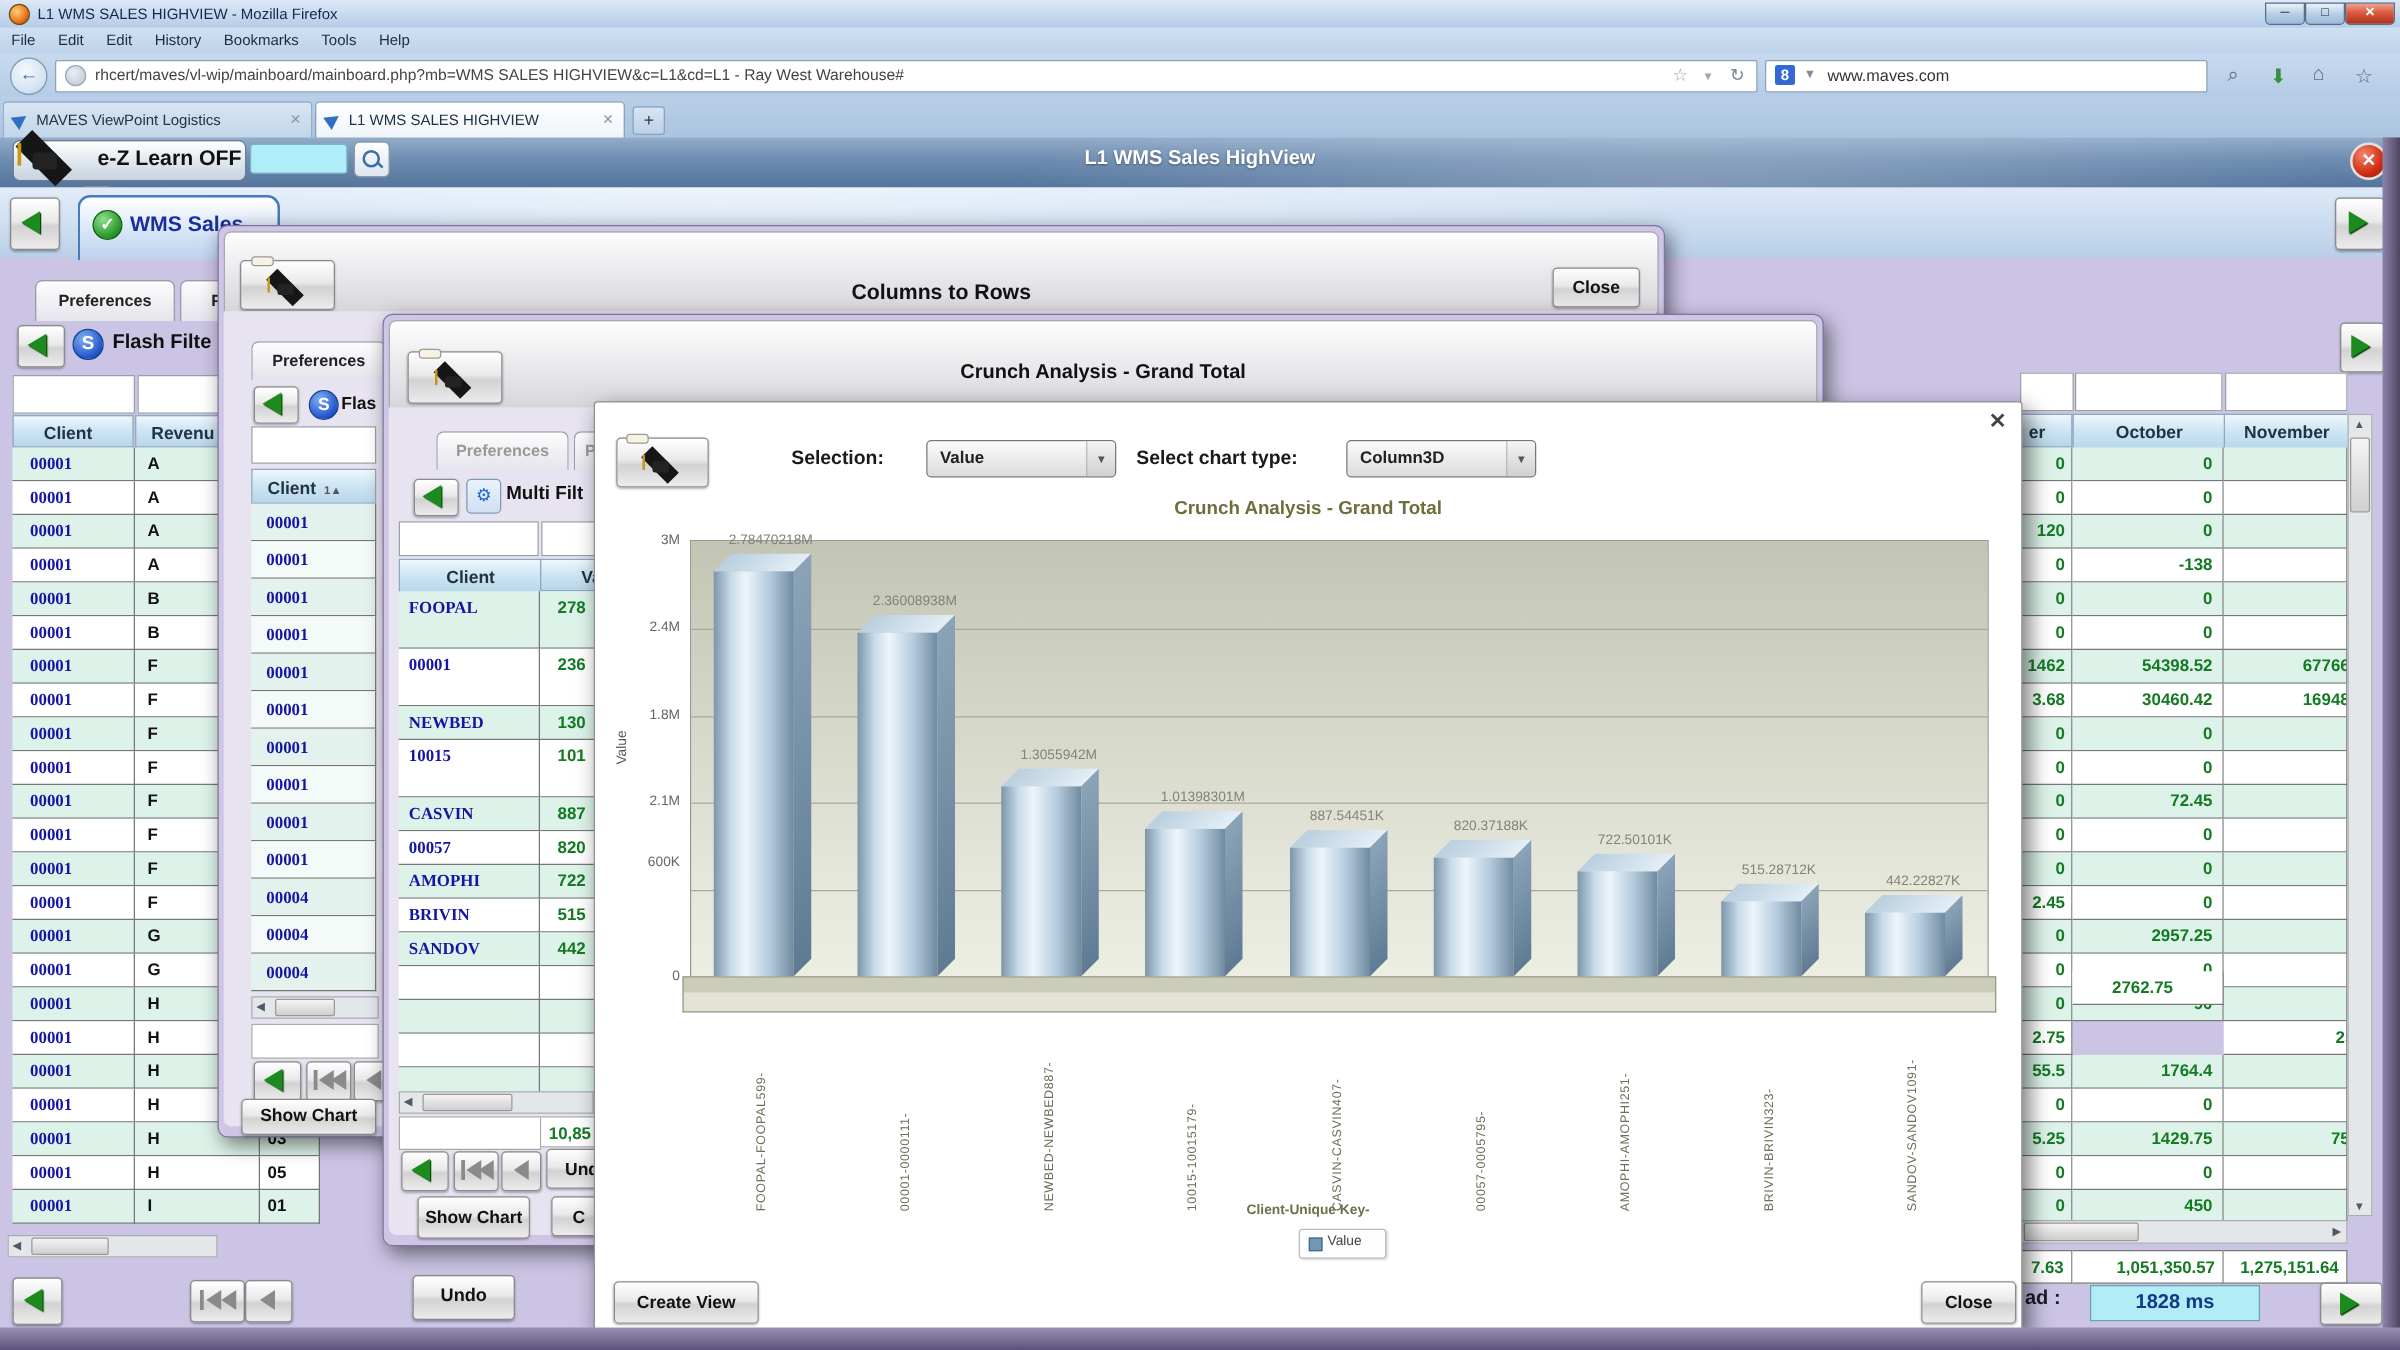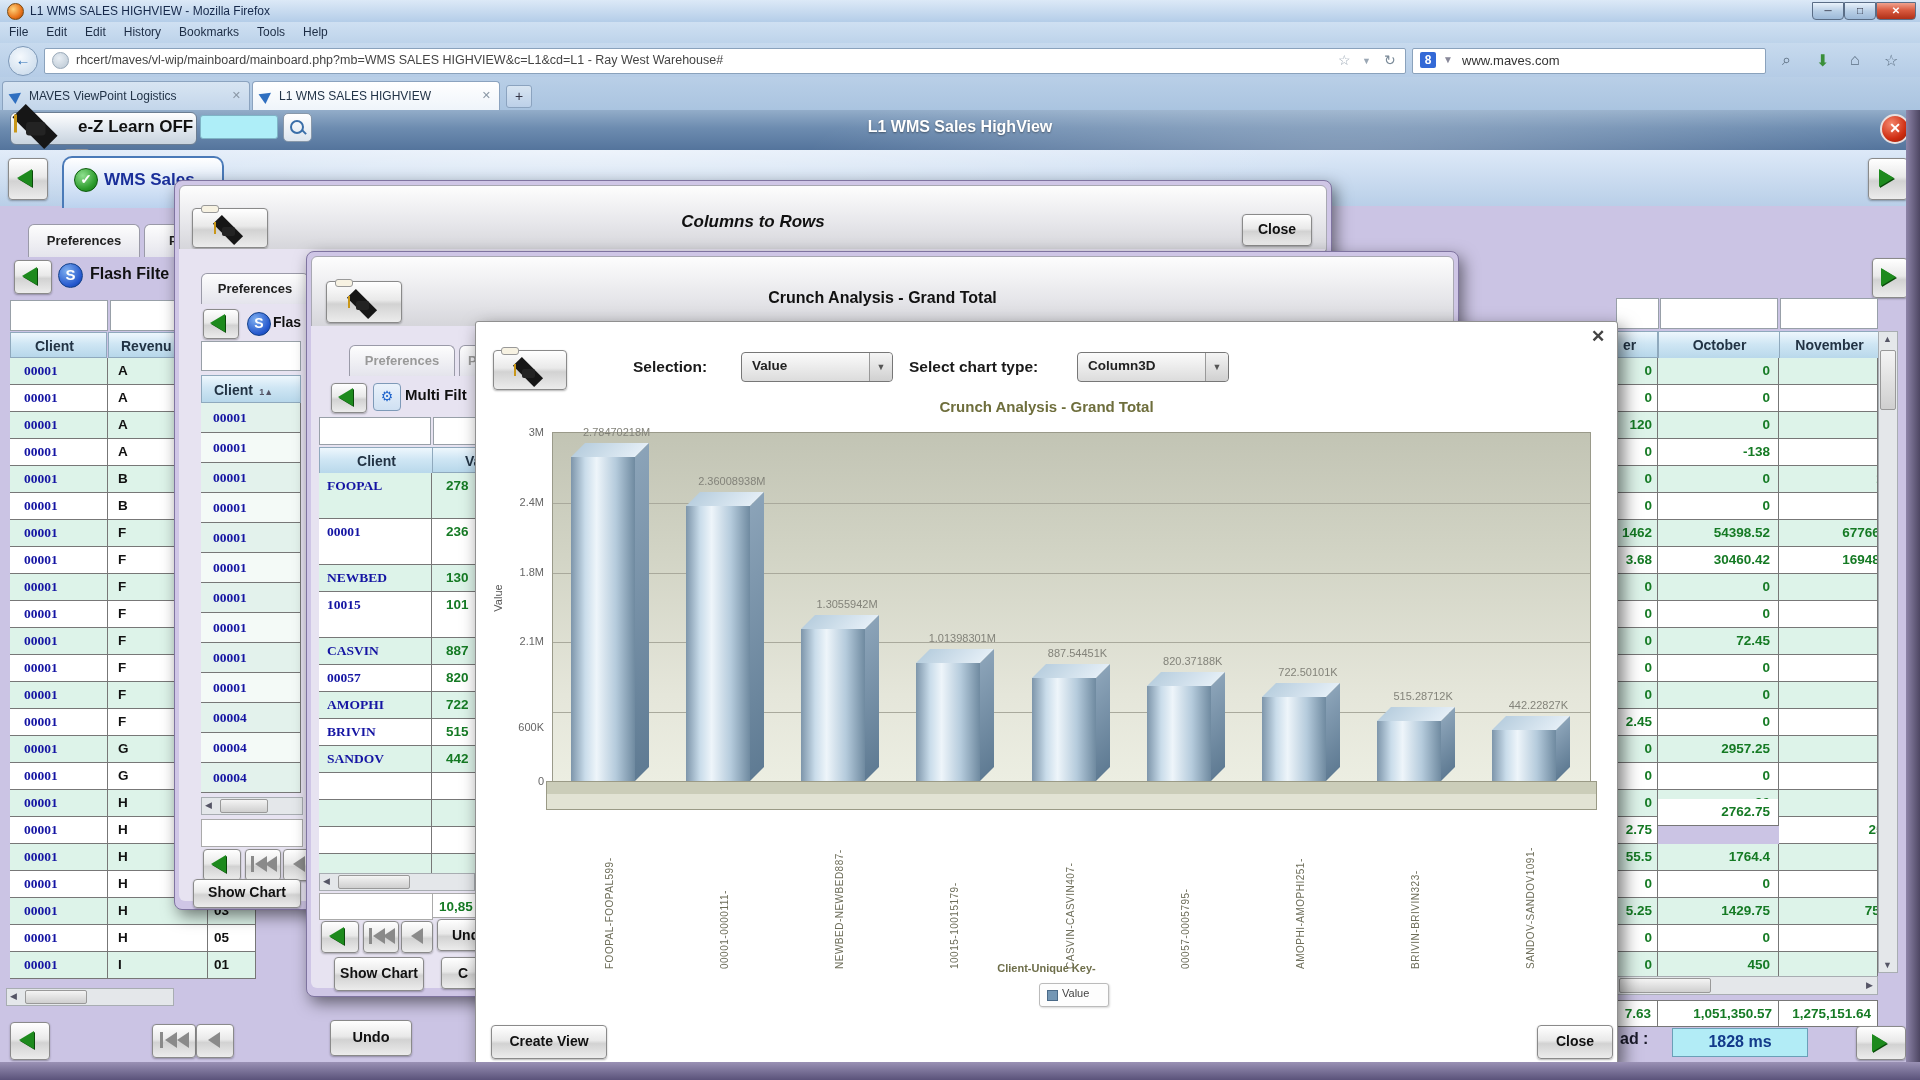--- a/index.html
+++ b/index.html
@@ -398,21 +398,21 @@
     <div class="cell green" style="left: 1658px; top: 763px; width: 121px; height: 27px; background: rgb(255, 255, 255); text-align: right; padding-right: 8px;">0</div>
     <div class="cell" style="left: 1779px; top: 763px; width: 99px; height: 27px; background: rgb(255, 255, 255);">
       <span style="display: block; width: 112px; text-align: right; color: rgb(21, 122, 36);"></span>
     </div>
     <div class="cell green" style="left: 1616px; top: 790px; width: 42px; height: 27px; background: rgb(221, 243, 233); text-align: right; padding-right: 5px;">0</div>
     <div class="cell green" style="left: 1658px; top: 790px; width: 121px; height: 27px; background: rgb(221, 243, 233); text-align: right; padding-right: 8px;">90</div>
     <div class="cell" style="left: 1779px; top: 790px; width: 99px; height: 27px; background: rgb(221, 243, 233);">
       <span style="display: block; width: 112px; text-align: right; color: rgb(21, 122, 36);"></span>
     </div>
     <div class="cell green" style="left: 1616px; top: 817px; width: 42px; height: 27px; background: rgb(255, 255, 255); text-align: right; padding-right: 5px;">2.75</div>
-    <div class="cell green" style="left: 1658px; top: 799px; width: 121px; height: 27px; background: rgb(255, 255, 255); text-align: right; padding-right: 8px;">2762.75</div>
+    <div class="cell green" style="left: 1658px; top: 777px; width: 121px; height: 27px; background: rgb(255, 255, 255); text-align: center; padding-right: 8px;">2762.75</div>
     <div class="cell" style="left: 1779px; top: 817px; width: 99px; height: 27px; background: rgb(255, 255, 255);">
       <span style="display: block; width: 112px; text-align: right; color: rgb(21, 122, 36);">258</span>
     </div>
     <div class="cell green" style="left: 1616px; top: 844px; width: 42px; height: 27px; background: rgb(221, 243, 233); text-align: right; padding-right: 5px;">55.5</div>
     <div class="cell green" style="left: 1658px; top: 844px; width: 121px; height: 27px; background: rgb(221, 243, 233); text-align: right; padding-right: 8px;">1764.4</div>
     <div class="cell" style="left: 1779px; top: 844px; width: 99px; height: 27px; background: rgb(221, 243, 233);">
       <span style="display: block; width: 112px; text-align: right; color: rgb(21, 122, 36);"></span>
     </div>
     <div class="cell green" style="left: 1616px; top: 871px; width: 42px; height: 27px; background: rgb(255, 255, 255); text-align: right; padding-right: 5px;">0</div>
     <div class="cell green" style="left: 1658px; top: 871px; width: 121px; height: 27px; background: rgb(255, 255, 255); text-align: right; padding-right: 8px;">0</div>
@@ -459,21 +459,21 @@
 <div class="dlg" style="left:174px;top:180px;width:1156px;height:728px;">
   <div class="dlg-tb" style="left:4px;top:4px;width:1146px;height:64px;">
     <div class="abs b3" style="left:12px;top:22px;width:74px;height:38px;">
       <span class="cap" style="left:20px;top:2px;">
         <span class="board"></span>
           <span class="base"></span>
           <span class="tassel"></span>
           <span class="scroll"></span>
       </span>
     </div>
-    <div class="dlg-title" style="top:26px;font-size:17px;font-style:italic;">Columns to Rows</div>
+    <div class="dlg-title" style="top:38px;font-size:17px;">Columns to Rows</div>
     <div class="abs b3" style="left:1062px;top:28px;width:68px;height:30px;text-align:center;line-height:28px;font-size:14px;font-weight:bold;color:#111;">Close</div>
   </div>
   <div class="abs" style="left:4px;top:68px;width:1146px;height:652px;background:#e7e3f1;border-radius:0 0 6px 6px;"></div>
   <div class="apptab" style="left:26px;top:92px;width:106px;height:30px;line-height:30px;"><span>Preferences</span></div>
   <div class="abs b3" style="left:28px;top:128px;width:34px;height:28px;">
     <span class="tri-l-green" style="left:6px;top:4px;"></span>
   </div>
   <div class="sicon" style="left:72px;top:131px;width:22px;height:22px;font-size:14px;line-height:21px;">S</div>
   <div class="abs" style="left:98px;top:133px;font-size:14px;font-weight:bold;color:#111;">Flas</div>
   <div class="filterbox" style="left:26px;top:160px;width:98px;height:28px;"></div>
@@ -619,21 +619,21 @@
       <div class="gridline" style="top: 209.4px;"></div>
       <div class="gridline" style="top: 279.2px;"></div>
     </div>
   <div id="floor1" class="abs"></div>
   <div id="floor2" class="abs"></div>
   <div id="yticks" class="abs">
       <div class="ytick" style="left: 28px; top: 104px;">3M</div>
       <div class="ytick" style="left: 28px; top: 173.8px;">2.4M</div>
       <div class="ytick" style="left: 28px; top: 243.6px;">1.8M</div>
       <div class="ytick" style="left: 28px; top: 313.4px;">2.1M</div>
-      <div class="ytick" style="left: 28px; top: 399px;">600K</div>
+      <div class="ytick" style="left: 28px; top: 362px;">600K</div>
       <div class="ytick" style="left: 28px; top: 453px;">0</div>
     </div>
   <div class="abs" style="left:8px;top:270px;font-size:11px;color:#555;transform:rotate(-90deg);transform-origin:center;">Value</div>
   <div id="bars" class="abs">
       <div class="bar-front" style="left: 94.6111px; top: 135.046px; width: 64px; height: 323.954px;"></div>
       <div class="bar-top" style="left: 94.6111px; top: 121.046px; width: 64px;"></div>
       <div class="bar-side" style="left: 158.611px; top: 135.046px; height: 323.954px;"></div>
       <div class="bar-label" style="left: 140.611px; top: 104.046px;">2.78470218M</div>
       <div class="bar-front" style="left: 209.833px; top: 184.443px; width: 64px; height: 274.557px;"></div>
       <div class="bar-top" style="left: 209.833px; top: 170.443px; width: 64px;"></div>

